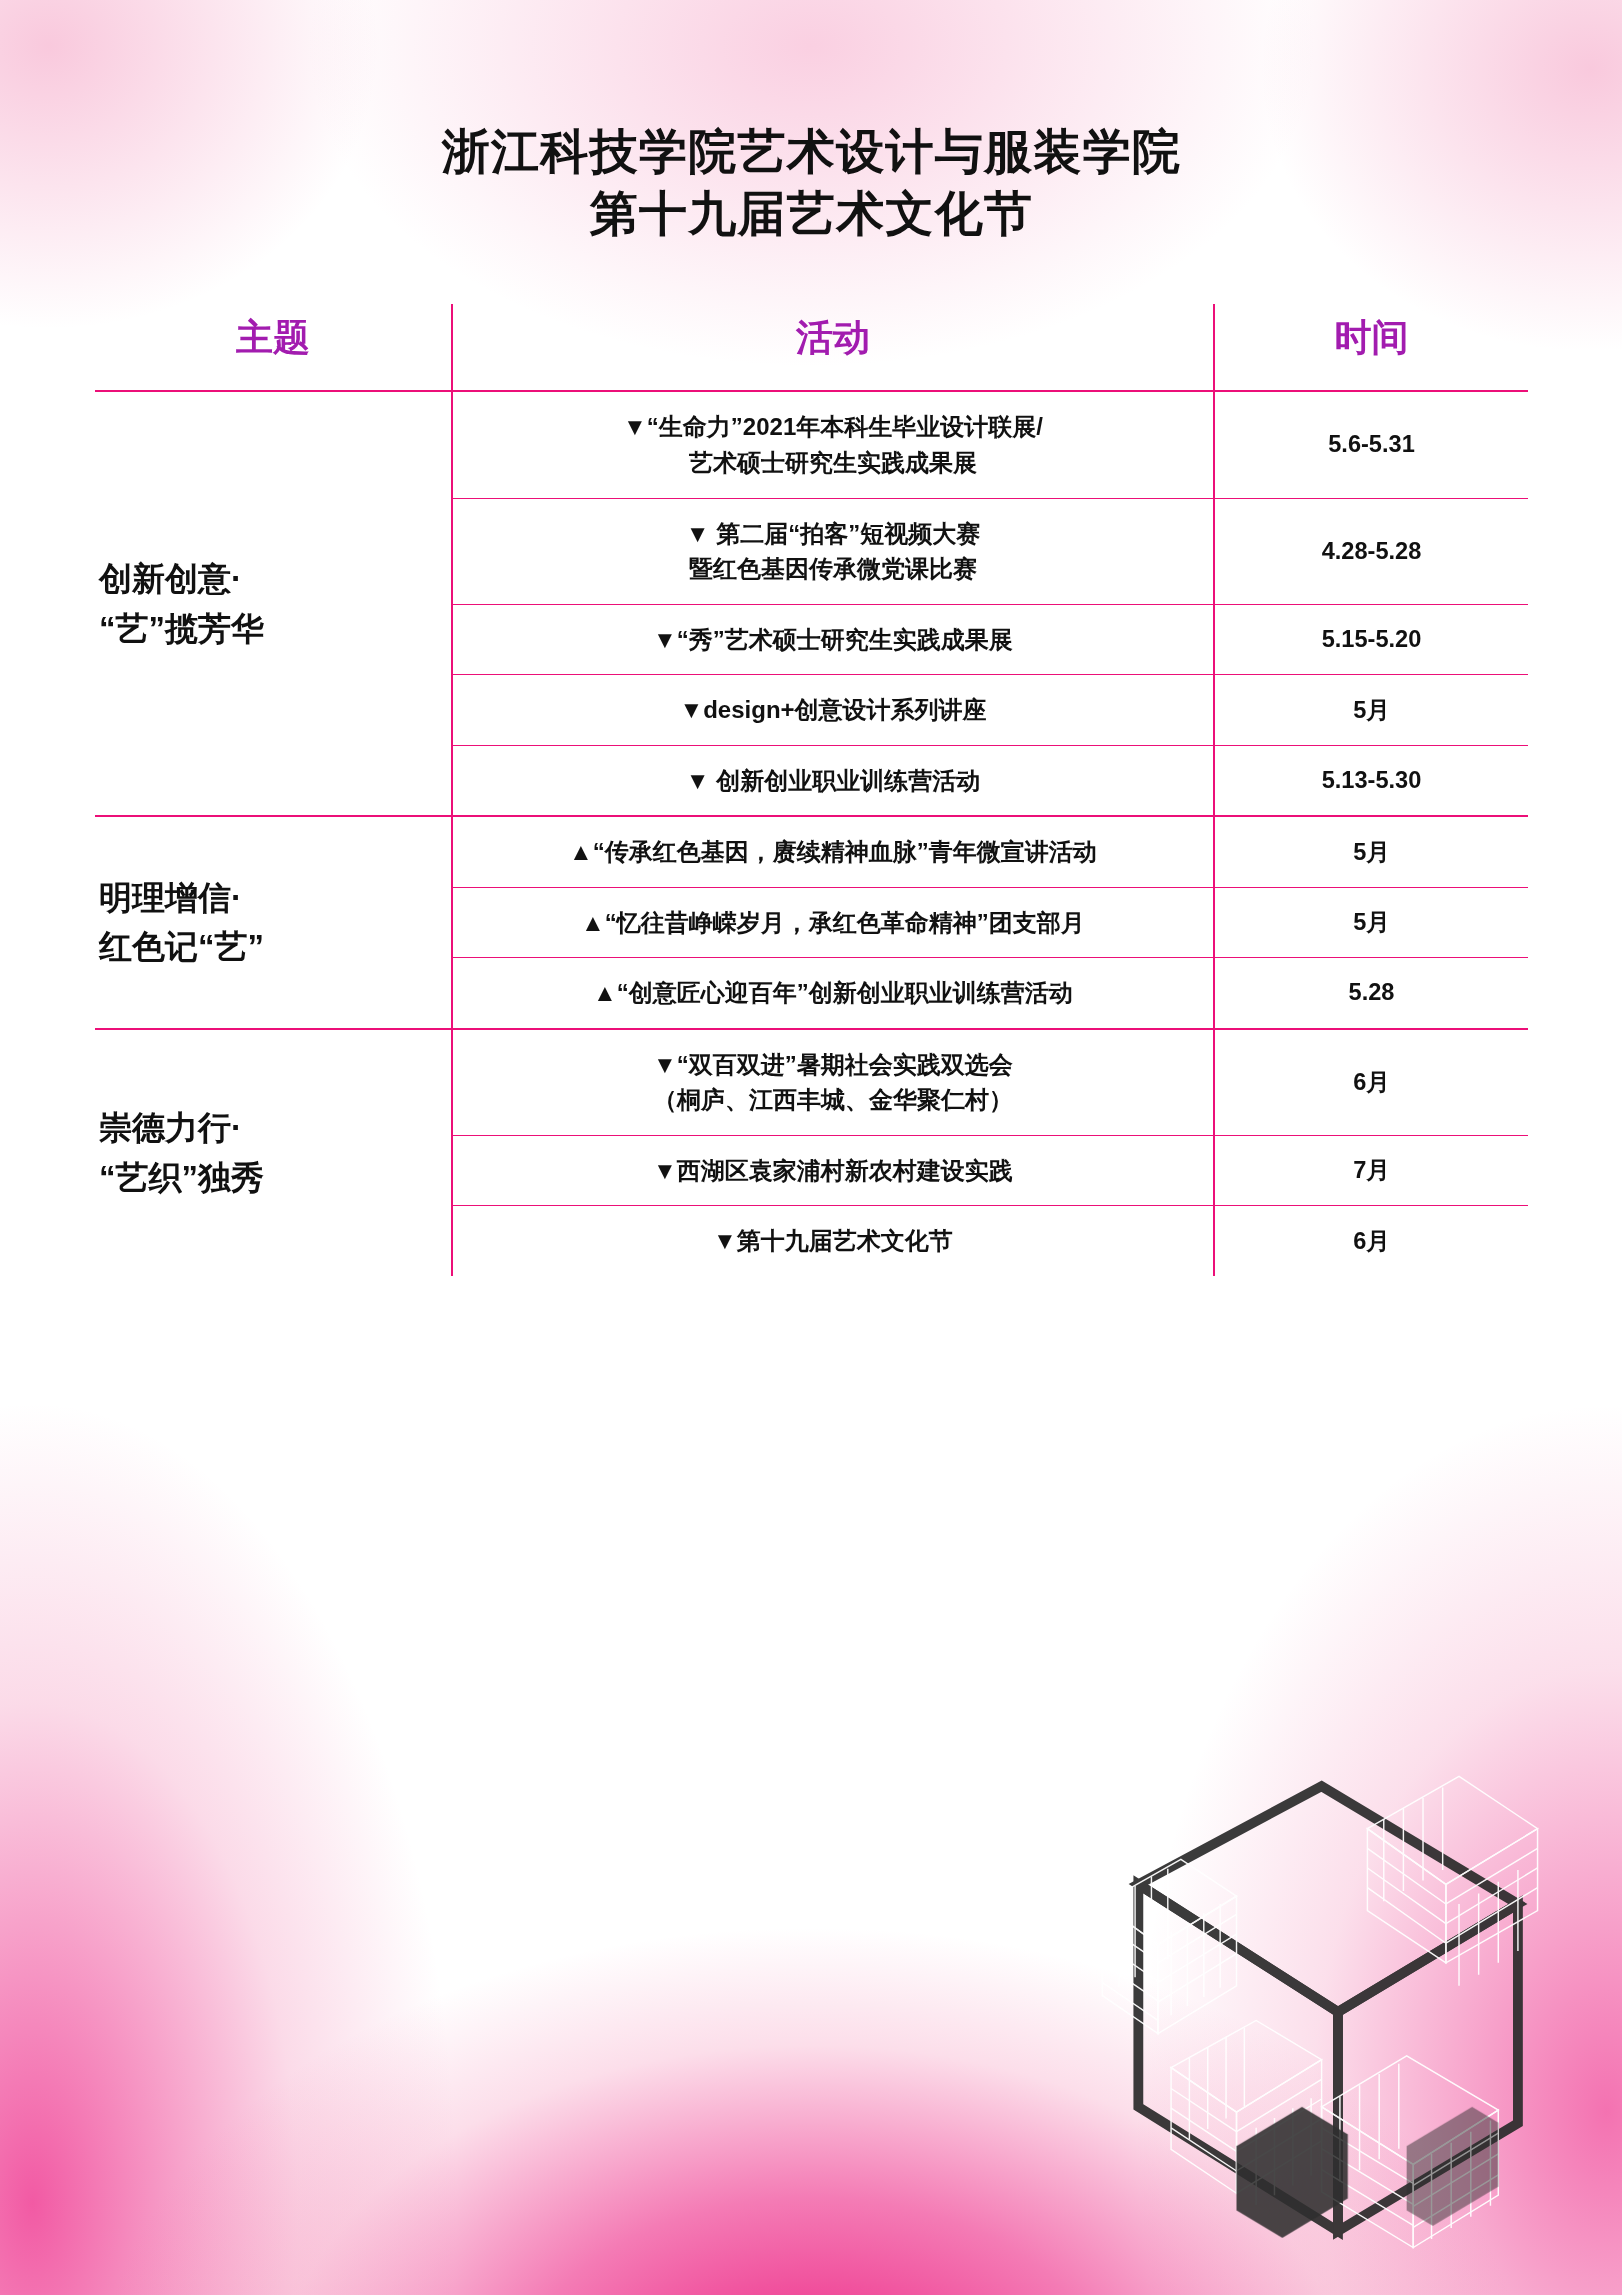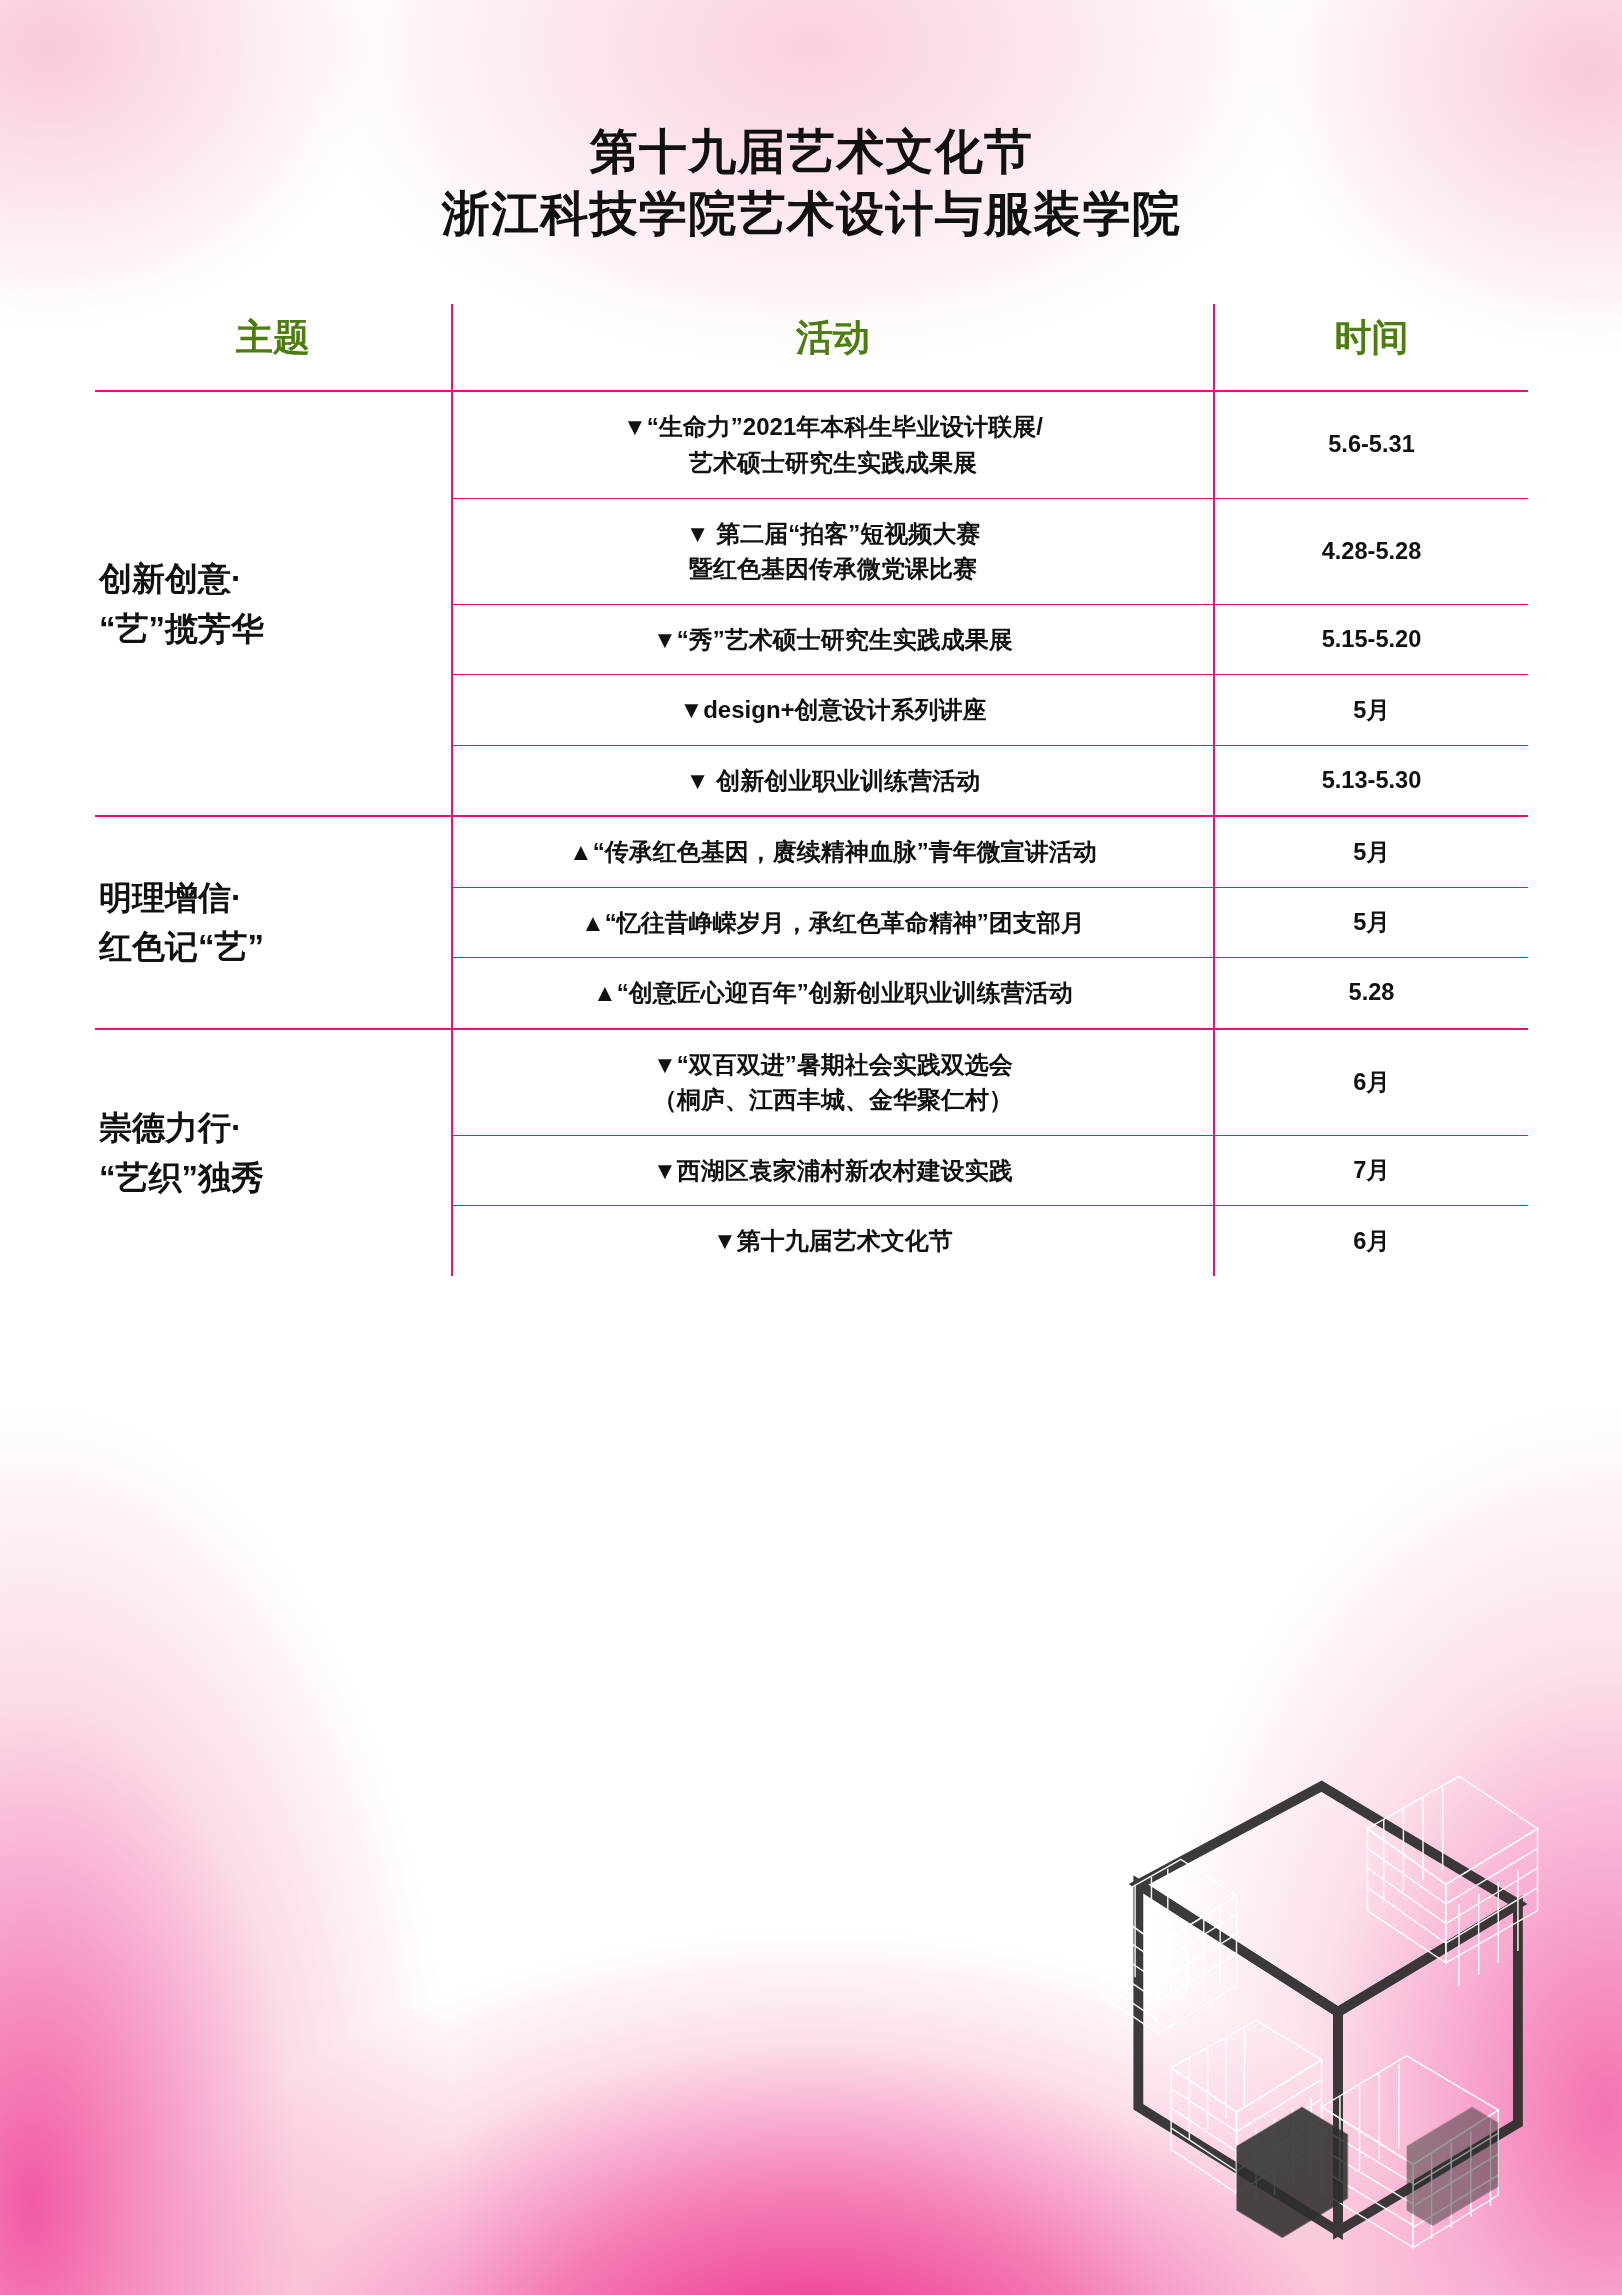--- a/index.html
+++ b/index.html
@@ -58,21 +58,21 @@
     border-collapse: collapse;
     table-layout: fixed;
   }
   table.schedule col.c-theme { width: 357px; }
   table.schedule col.c-act   { width: 762px; }
   table.schedule col.c-time  { width: 314px; }
 
   th.head-cell {
     font-size: 37px;
     font-weight: bold;
-    color: #4d7c0f;
+    color: #a21caf;
     padding: 9.2px 0 27.5px 0;
     vertical-align: middle;
   }
   th.head-theme { border-right: 2px solid #ec0f78; }
   th.head-act   { border-right: 2px solid #ec0f78; }
 
   tr.head-row th { border-bottom: 2.6px solid #ec0f78; }
 
   td.theme-cell {
     font-size: 33px;
@@ -181,22 +181,22 @@
 
   <g fill="#2f2f2f" opacity="0.88">
     <path d="M300 700 L400 640 L470 682 L470 780 L370 840 L300 798 Z"></path>
     <path d="M560 700 L660 640 L700 664 L700 762 L600 822 L560 798 Z" opacity="0.55"></path>
   </g>
 </svg>
 
 <div class="content">
 
   <div class="title-block">
+    <div class="title-line">浙江科技学院艺术设计与服装学院</div>
     <div class="title-line">第十九届艺术文化节</div>
-    <div class="title-line">浙江科技学院艺术设计与服装学院</div>
   </div>
 
   <div class="table-wrap">
     <table class="schedule">
       <colgroup>
         <col class="c-theme">
           <col class="c-act">
           <col class="c-time">
       </colgroup>
       <tbody>

